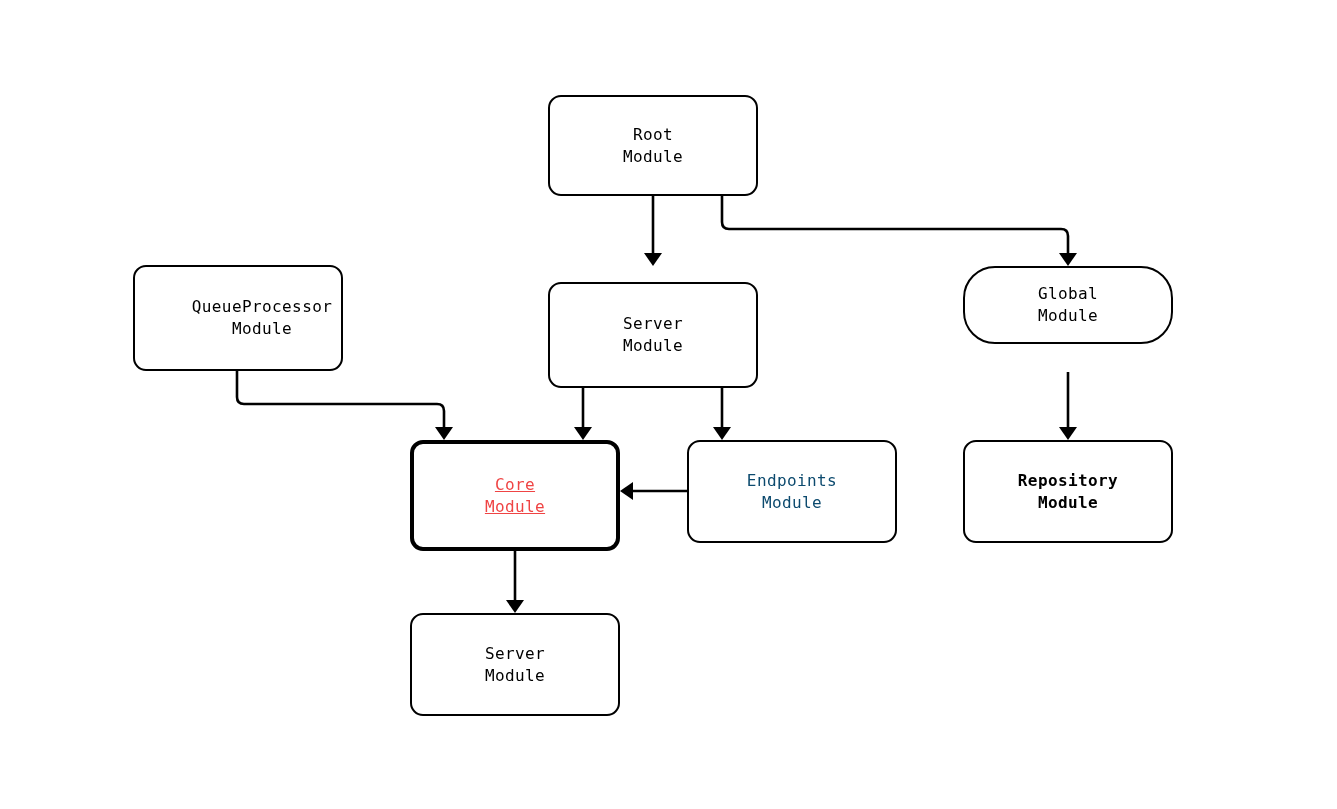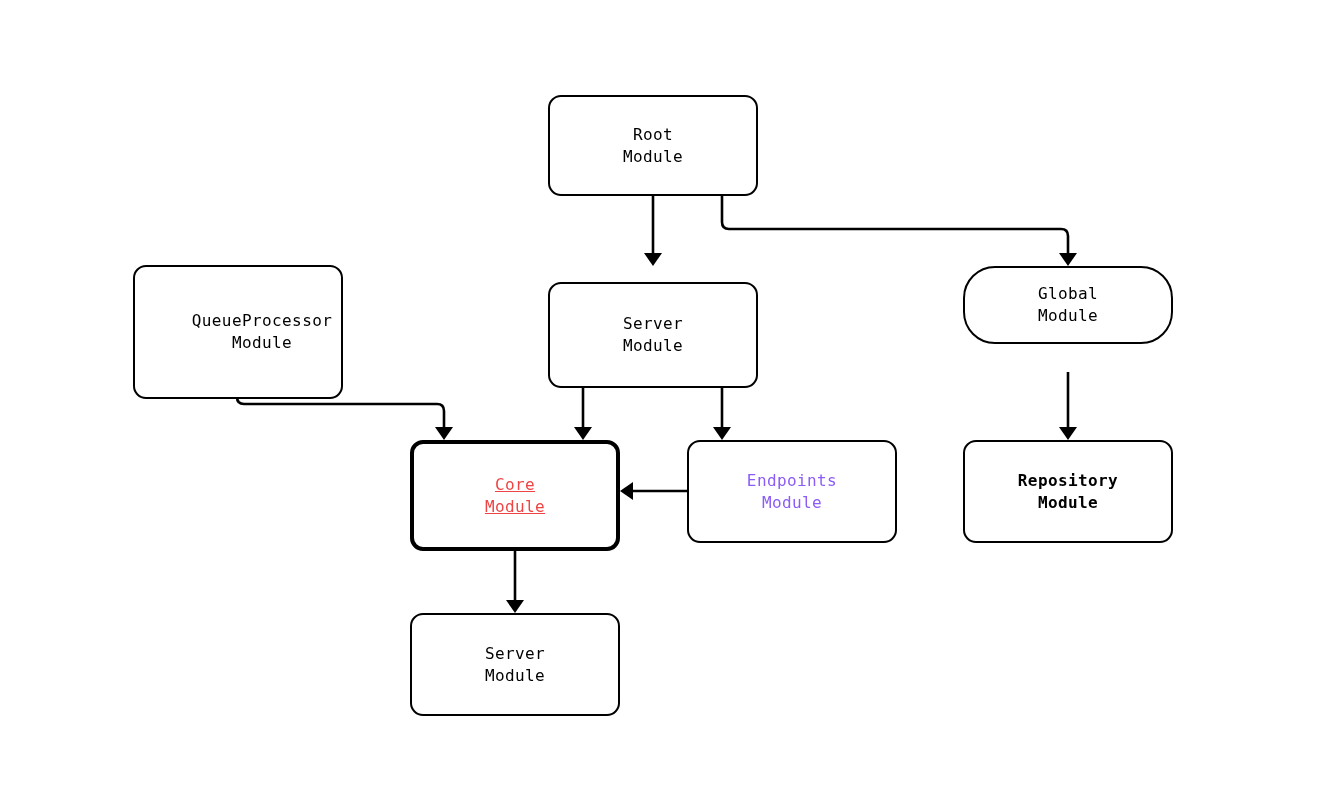--- a/index.html
+++ b/index.html
@@ -89,37 +89,37 @@
       <g>
         <path d="M 515 543 L 515 605" fill="none" stroke="#000000" stroke-width="2.6" stroke-linecap="butt" stroke-linejoin="round"></path>
         <polygon points="515,613 506,600 524,600" fill="#000000"></polygon>
       </g>
     </svg>
   <div id="node-layer">
       <div class="node" style="left: 548px; top: 95px; width: 210px; height: 101px; border-color: rgb(0, 0, 0); color: rgb(0, 0, 0);">
         <span class="node-line">Root</span>
         <span class="node-line">Module</span>
       </div>
-      <div class="node" style="left: 133px; top: 265px; width: 210px; height: 134px; border-color: rgb(0, 0, 0); color: rgb(0, 0, 0); padding-left: 48px;">
+      <div class="node" style="left: 133px; top: 265px; width: 210px; height: 106px; border-color: rgb(0, 0, 0); color: rgb(0, 0, 0); padding-left: 48px;">
         <span class="node-line">QueueProcessor</span>
         <span class="node-line">Module</span>
       </div>
       <div class="node" style="left: 548px; top: 266px; width: 210px; height: 106px; border-color: rgb(0, 0, 0); color: rgb(0, 0, 0); margin-top: 16px;">
         <span class="node-line">Server</span>
         <span class="node-line">Module</span>
       </div>
       <div class="node" style="left: 963px; top: 266px; width: 210px; height: 78px; border-color: rgb(0, 0, 0); color: rgb(0, 0, 0); border-radius: 32px;">
         <span class="node-line">Global</span>
         <span class="node-line">Module</span>
       </div>
       <div class="node emphasis" style="left: 410px; top: 440px; width: 210px; height: 111px; border-color: rgb(0, 0, 0); color: #ef4444; text-decoration: underline;">
         <span class="node-line">Core</span>
         <span class="node-line">Module</span>
       </div>
-      <div class="node" style="left: 687px; top: 440px; width: 210px; height: 103px; border-color: rgb(0, 0, 0); color: #8b5cf6;">
+      <div class="node" style="left: 687px; top: 440px; width: 210px; height: 103px; border-color: rgb(0, 0, 0); color: #0c4a6e;">
         <span class="node-line">Endpoints</span>
         <span class="node-line">Module</span>
       </div>
       <div class="node" style="left: 963px; top: 440px; width: 210px; height: 103px; border-color: rgb(0, 0, 0); color: rgb(0, 0, 0); font-weight: bold;">
         <span class="node-line">Repository</span>
         <span class="node-line">Module</span>
       </div>
       <div class="node" style="left: 410px; top: 613px; width: 210px; height: 103px; border-color: rgb(0, 0, 0); color: rgb(0, 0, 0);">
         <span class="node-line">Server</span>
         <span class="node-line">Module</span>

